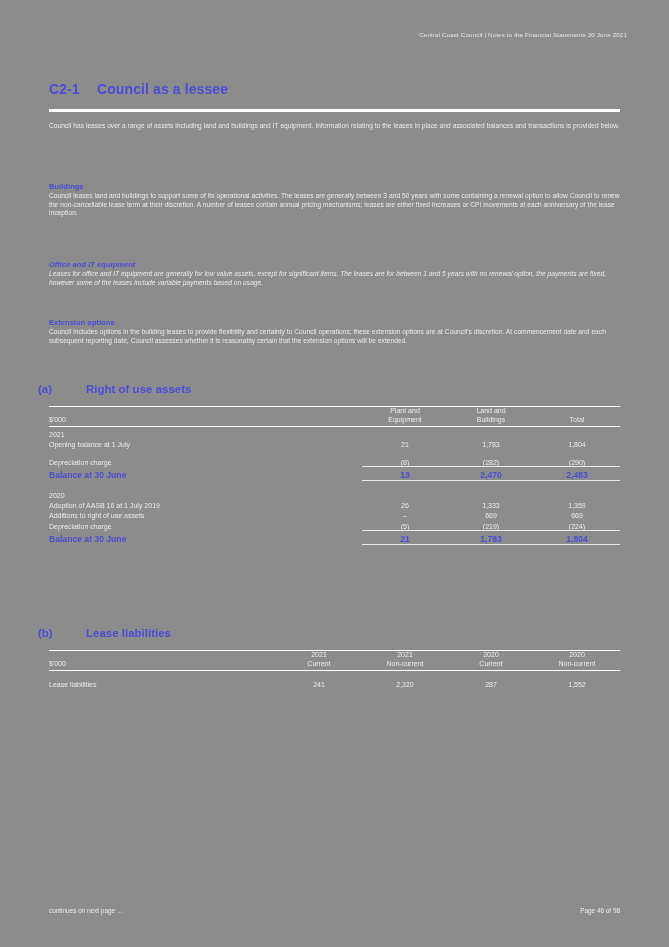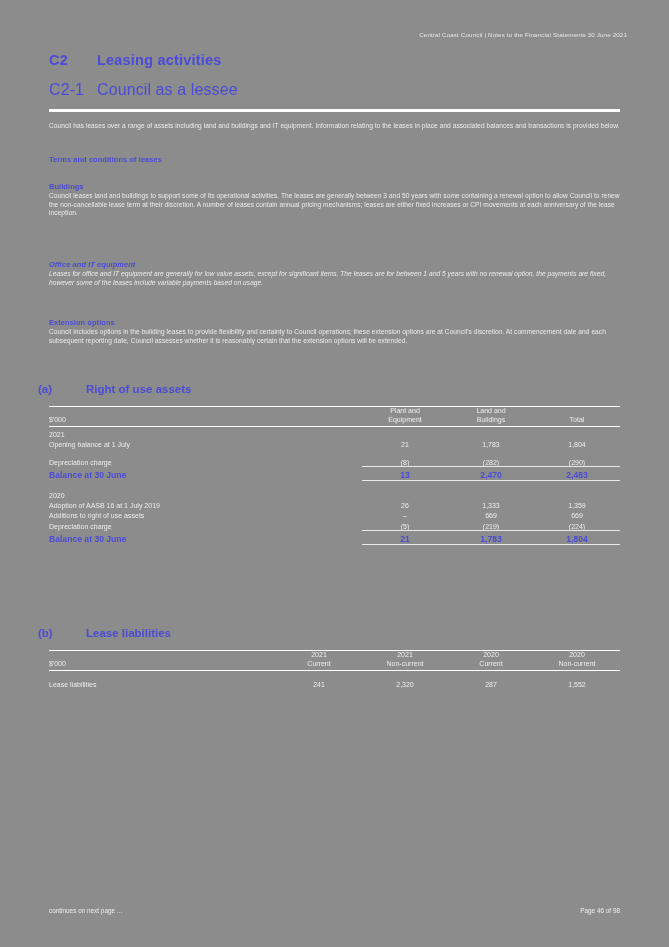--- a/index.html
+++ b/index.html
@@ -30,21 +30,21 @@
     margin:0; padding:0;
     position:absolute; left:49px; top:52px;
     font-size:14.5px; font-weight:bold;
     color:#4b4bd6;
     letter-spacing:.2px;
   }
   h1.sec .num{display:inline-block;width:48px;}
   h2.sub{
     margin:0;padding:0;
     position:absolute; left:49px; top:81px;
-    font-size:16px; font-weight:normal;
+    font-size:14px; font-weight:bold;
     color:#4b4bd6;
     letter-spacing:.1px;
   }
   h2.sub .num{display:inline-block;width:48px;}
   .rule-thick{
     position:absolute; left:49px; width:571px; height:3px;
     background:#ffffff;
   }
   p.body{
     margin:0;
@@ -97,37 +97,31 @@
     display:flex; justify-content:space-between;
   }
 </style>
 </head>
 <body>
 
 <div class="page">
 
   <div class="runhead">Central Coast Council | Notes to the Financial Statements 30 June 2021</div>
 
-  <h1 class="sec">
-    <span class="num">C2</span><span>Leasing activities</span>
-  </h1>
 
   <h2 class="sub">
     <span class="num">C2-1</span><span>Council as a lessee</span>
   </h2>
 
   <div class="rule-thick" style="top:109px;"></div>
 
   <div class="blk" style="top:122px;">
     <p class="body">Council has leases over a range of assets including land and buildings and IT equipment. Information relating to the leases in place and associated balances and transactions is provided below.</p>
   </div>
 
-  <div class="blk" style="top:155px;">
-    <div class="subhead">Terms and conditions of leases</div>
-  </div>
 
   <div class="blk" style="top:182px;">
     <div class="subhead">Buildings</div>
     <p class="body">Council leases land and buildings to support some of its operational activities. The leases are generally between 3 and 50 years with some containing a renewal option to allow Council to renew the non-cancellable lease term at their discretion. A number of leases contain annual pricing mechanisms; leases are either fixed increases or CPI movements at each anniversary of the lease inception.</p>
   </div>
 
   <div class="blk" style="top:260px;font-style:italic;">
     <div class="subhead">Office and IT equipment</div>
     <p class="body">Leases for office and IT equipment are generally for low value assets, except for significant items. The leases are for between 1 and 5 years with no renewal option, the payments are fixed, however some of the leases include variable payments based on usage.</p>
   </div>

